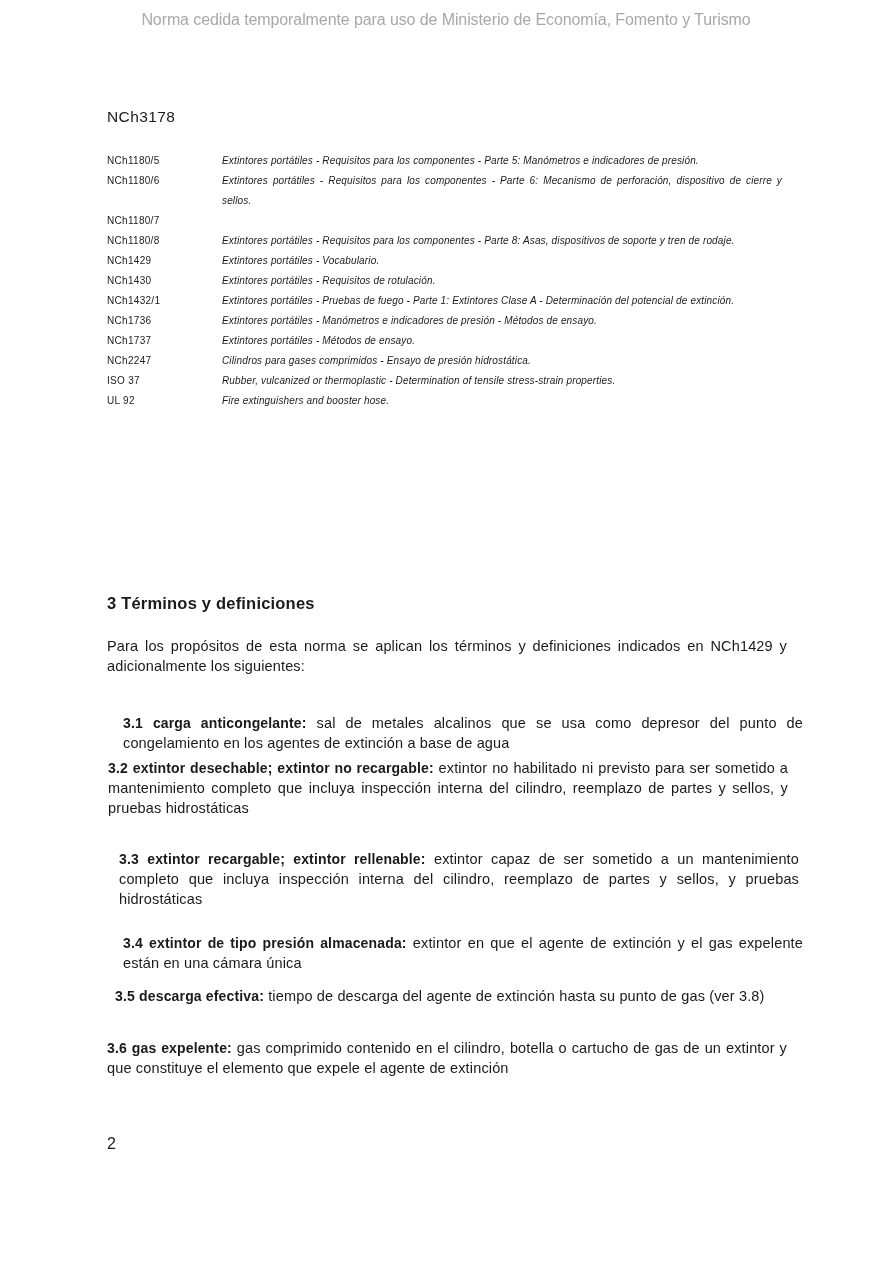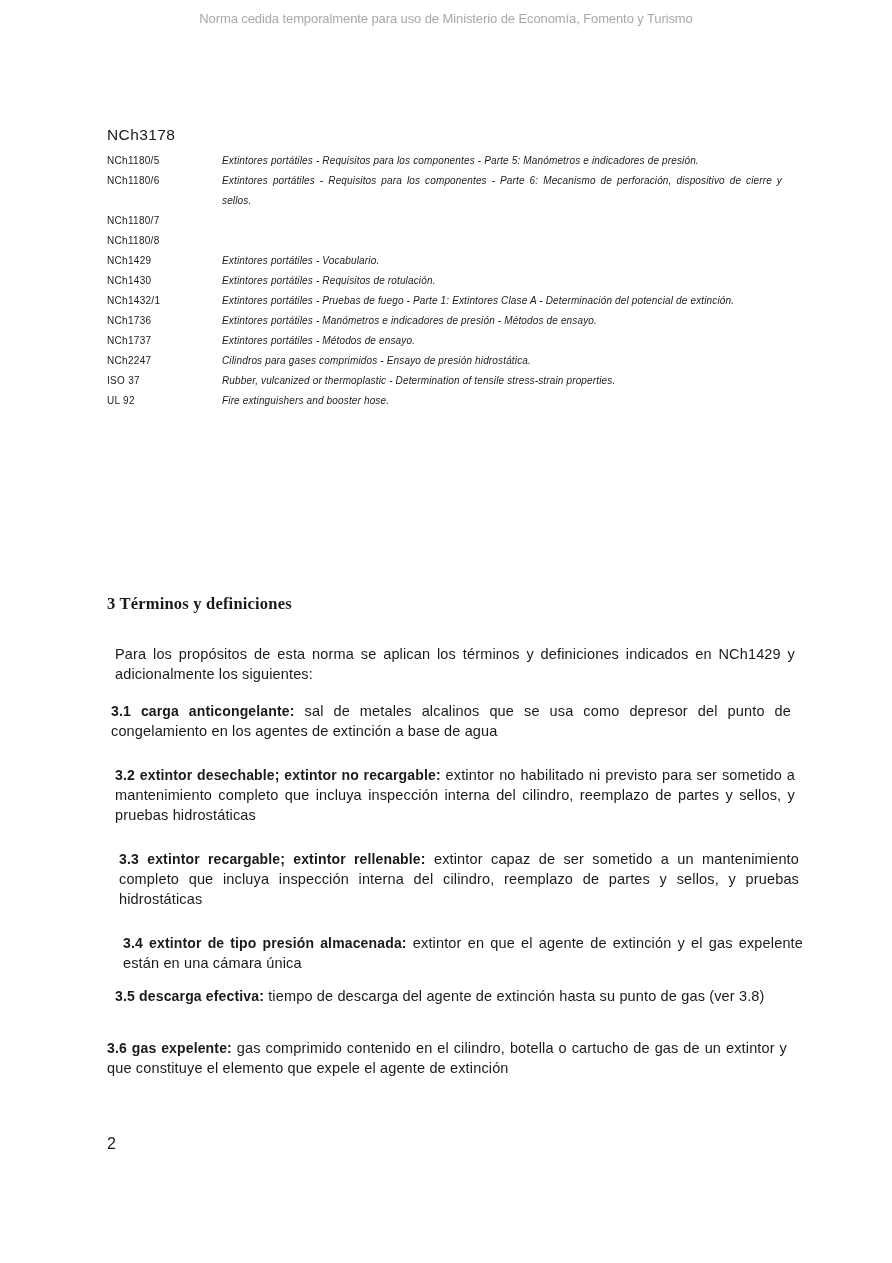--- a/index.html
+++ b/index.html
@@ -14,27 +14,27 @@
       overflow: hidden;
       font-family: "Liberation Sans", sans-serif;
       color: #1a1a1a;
     }
     .watermark {
       position: absolute;
       top: 11px;
       left: 0;
       width: 892px;
       text-align: center;
-      font-size: 13px;
+      font-size: 16px;
       color: #a8a8a8;
       letter-spacing: -0.1px;
     }
     .std-code {
       position: absolute;
-      top: 126px;
+      top: 108px;
       left: 107px;
       font-size: 15.5px;
       letter-spacing: 0.4px;
       text-align: right;
     }
     .refs {
       position: absolute;
       top: 151px;
       left: 107px;
       width: 675px;
@@ -55,21 +55,20 @@
       text-align: justify;
       letter-spacing: 0.15px;
     }
     .section-heading {
       position: absolute;
       top: 594px;
       left: 107px;
       font-size: 16.5px;
       font-weight: bold;
       letter-spacing: 0.2px;
-      font-family: Liberation Serif, serif;
     }
     .body-block {
       position: absolute;
       left: 107px;
       width: 680px;
       font-size: 14.5px;
       line-height: 20px;
       text-align: justify;
       letter-spacing: 0.15px;
     }
@@ -105,20 +104,21 @@
   </div>
   <div class="ref-row">
     <span class="ref-code">NCh1180/6</span>
     <span class="ref-title">Extintores portátiles - Requisitos para los componentes - Parte 6: Mecanismo de perforación, dispositivo de cierre y sellos.</span>
   </div>
   <div class="ref-row">
     <span class="ref-code">NCh1180/7</span>
   </div>
   <div class="ref-row">
     <span class="ref-code">NCh1180/8</span>
+    <span class="ref-title">Extintores portátiles - Requisitos para los componentes - Parte 8: Asas, dispositivos de soporte y tren de rodaje.</span>
   </div>
   <div class="ref-row">
     <span class="ref-code">NCh1429</span>
     <span class="ref-title">Extintores portátiles - Vocabulario.</span>
   </div>
   <div class="ref-row">
     <span class="ref-code">NCh1430</span>
     <span class="ref-title">Extintores portátiles - Requisitos de rotulación.</span>
   </div>
   <div class="ref-row">
@@ -142,25 +142,25 @@
     <span class="ref-title">Rubber, vulcanized or thermoplastic - Determination of tensile stress-strain properties.</span>
   </div>
   <div class="ref-row">
     <span class="ref-code">UL 92</span>
     <span class="ref-title">Fire extinguishers and booster hose.</span>
   </div>
 </div>
 
 <div class="section-heading">3 Términos y definiciones</div>
 
-<p class="body-block intro" style="margin:8px">Para los propósitos de esta norma se aplican los términos y definiciones indicados en NCh1429 y adicionalmente los siguientes:</p>
+<p class="body-block intro" style="margin:0">Para los propósitos de esta norma se aplican los términos y definiciones indicados en NCh1429 y adicionalmente los siguientes:</p>
 
-<p class="body-block def-1" style="margin:4px"><span class="term">3.1</span> <span class="term">carga anticongelante:</span> <span>sal de metales alcalinos que se usa como depresor del punto de congelamiento en los agentes de extinción a base de agua</span></p>
+<p class="body-block def-1" style="margin:16px"><span class="term">3.1</span> <span class="term">carga anticongelante:</span> <span>sal de metales alcalinos que se usa como depresor del punto de congelamiento en los agentes de extinción a base de agua</span></p>
 
-<p class="body-block def-2" style="margin:8px"><span class="term">3.2</span> <span class="term">extintor desechable; extintor no recargable:</span> <span>extintor no habilitado ni previsto para ser sometido a mantenimiento completo que incluya inspección interna del cilindro, reemplazo de partes y sellos, y pruebas hidrostáticas</span></p>
+<p class="body-block def-2" style="margin:1px"><span class="term">3.2</span> <span class="term">extintor desechable; extintor no recargable:</span> <span>extintor no habilitado ni previsto para ser sometido a mantenimiento completo que incluya inspección interna del cilindro, reemplazo de partes y sellos, y pruebas hidrostáticas</span></p>
 
 <p class="body-block def-3" style="margin:12px"><span class="term">3.3</span> <span class="term">extintor recargable; extintor rellenable:</span> <span>extintor capaz de ser sometido a un mantenimiento completo que incluya inspección interna del cilindro, reemplazo de partes y sellos, y pruebas hidrostáticas</span></p>
 
 <p class="body-block def-4" style="margin:16px"><span class="term">3.4</span> <span class="term">extintor de tipo presión almacenada:</span> <span>extintor en que el agente de extinción y el gas expelente están en una cámara única</span></p>
 
 <p class="body-block def-5" style="margin:8px"><span class="term">3.5</span> <span class="term">descarga efectiva:</span> <span>tiempo de descarga del agente de extinción hasta su punto de gas (ver 3.8)</span></p>
 
 <p class="body-block def-6" style="margin:0"><span class="term">3.6</span> <span class="term">gas expelente:</span> <span>gas comprimido contenido en el cilindro, botella o cartucho de gas de un extintor y que constituye el elemento que expele el agente de extinción</span></p>
 
 <div class="page-number">2</div>

